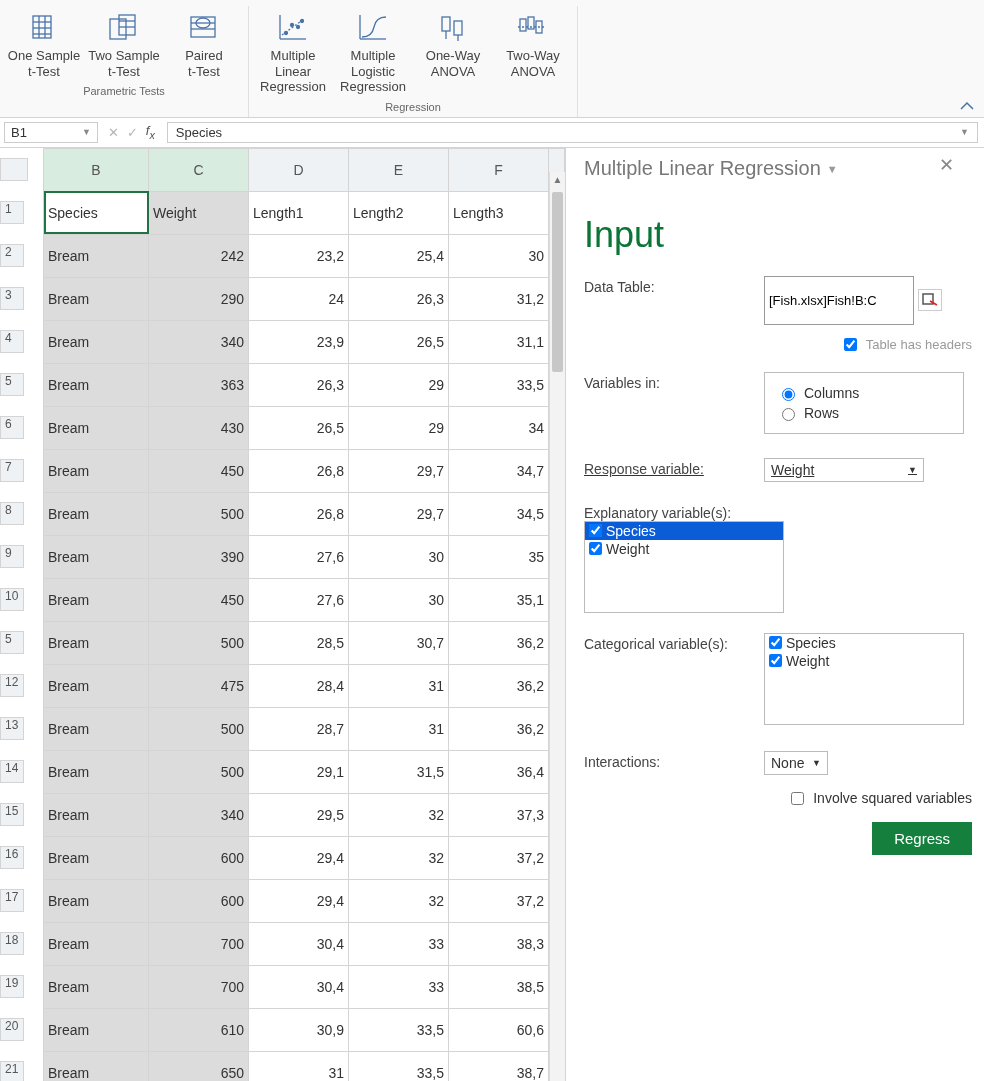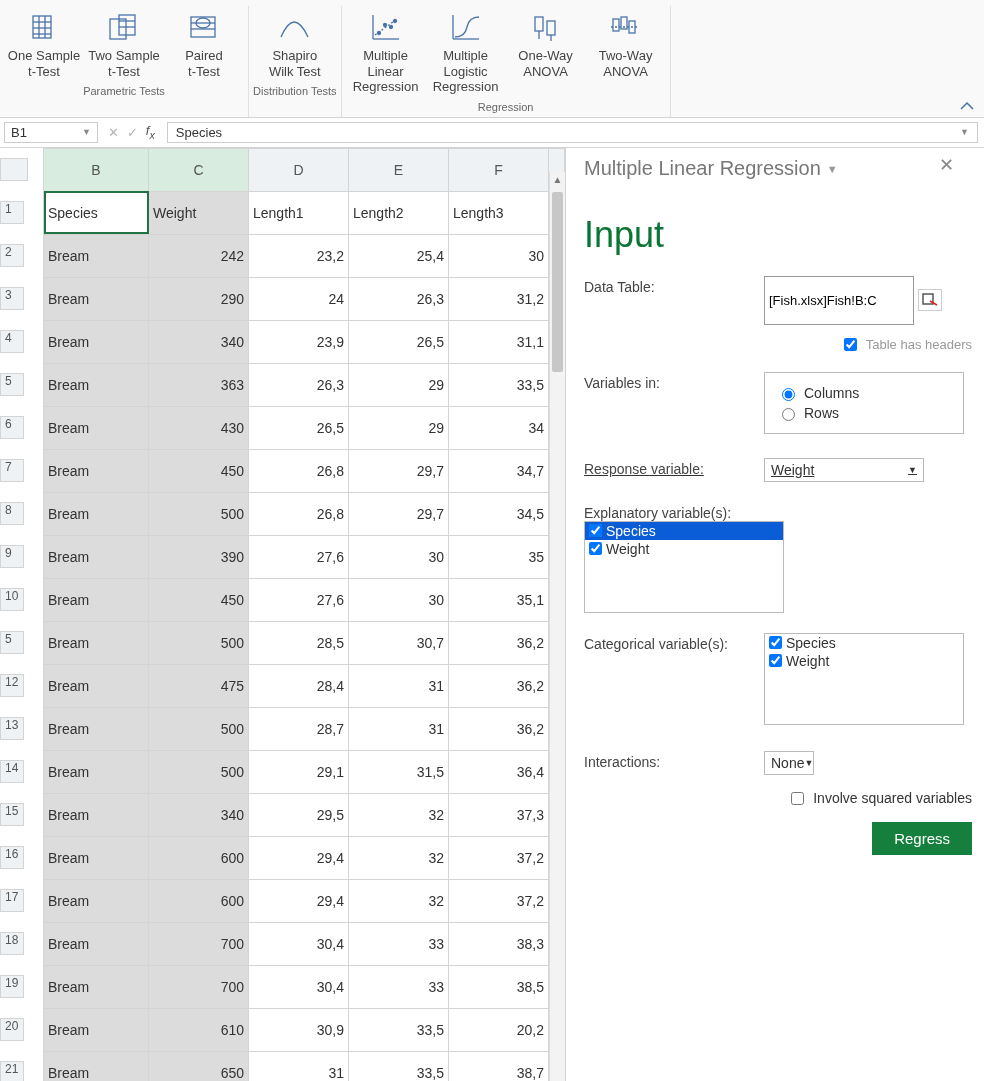--- a/index.html
+++ b/index.html
@@ -39,21 +39,21 @@
 .row { display:flex; align-items:flex-start; margin: 10px 0;}
 .lbl { width: 180px; color:#444; padding-top:3px; font-size:14px;}
 .ctrl { flex:1; }
 .txtfield { display:flex; align-items:center; }
 .txtfield input{ width: 150px; border:1px solid #999; padding:16px 4px; font-size:13px;}
 .picker-btn{ width:24px; height:22px; margin-left:4px; border:1px solid #ccc; display:flex;align-items:center;justify-content:center; cursor:pointer; background:#fff;}
 .check-line{ display:flex; align-items:center; justify-content:flex-end; gap:6px; color: #9a9a9a; font-size:13px; margin:6px 0 18px 0;}
 .radiobox { border:1px solid #bbb; padding:8px 12px; width:200px;}
 .rad-line{ display:flex; align-items:center; gap:6px; font-size:14px; margin:4px 0;}
 .dd { border:1px solid #bbb; width:160px; padding:3px 6px; font-size:14px; display:flex; justify-content:space-between; align-items:center; background:#fff;}
-.dd.small{ width:50px;}
+.dd.small{ width:64px;}
 .listbox { border:1px solid #bbb; width:200px; height:92px; font-size:14px; overflow:hidden;}
 .lb-item{ display:flex; align-items:center; gap:4px; padding:1px 4px;}
 .lb-item input{ margin:0;}
 .lb-item.selected{ background:#0a5dd7; color:#fff;}
 .chk-right{ display:flex; align-items:center; justify-content:flex-end; gap:6px; font-size:14px; margin:14px 0;}
 .regress-btn{ background:#15803d; color:#fff; padding:8px 22px; font-size:15px; border:none; float:right; cursor:pointer;}
 svg{stroke:#4a73a8;}
 </style>
 </head>
 <body>
@@ -95,34 +95,20 @@
                 <line x1="4" y1="10" x2="28" y2="10"></line>
                 <line x1="4" y1="16" x2="28" y2="16"></line>
                 <ellipse cx="16" cy="10" rx="7" ry="5"></ellipse>
               </svg>
             </div>
             <div>Paired</div>
             <div>t-Test</div>
           </div>
         </div>
         <div class="rgroup-title">Parametric Tests</div>
-      </div>
-      <div class="rgroup">
-        <div class="rgroup-inner">
-          <div class="rbtn">
-            <div class="ricon">
-              <svg width="34" height="30" fill="none" stroke-width="1.3">
-                <path d="M3 24 Q16 -6 30 24"></path>
-              </svg>
-            </div>
-            <div>Shapiro</div>
-            <div>Wilk Test</div>
-          </div>
-        </div>
-        <div class="rgroup-title">Distribution Tests</div>
       </div>
       <div class="rgroup">
         <div class="rgroup-inner">
           <div class="rbtn">
             <div class="ricon">
               <svg width="34" height="30" fill="none" stroke-width="1.3">
                 <line x1="4" y1="26" x2="4" y2="2"></line>
                 <line x1="4" y1="26" x2="30" y2="26"></line>
                 <line x1="6" y1="22" x2="28" y2="6" stroke-dasharray="2 2"></line>
                 <circle cx="10" cy="20" r="1.5" fill="#4a73a8"></circle>
@@ -379,21 +365,21 @@
             <td class="numcell">33</td>
             <td class="numcell">38,5</td>
             <td></td>
           </tr>
           <tr>
             <th class="row">20</th>
             <td class="txtcell sel">Bream</td>
             <td class="numcell sel">610</td>
             <td class="numcell">30,9</td>
             <td class="numcell">33,5</td>
-            <td class="numcell">20,2</td>
+            <td class="numcell">60,6</td>
             <td></td>
           </tr>
           <tr>
             <th class="row">21</th>
             <td class="txtcell sel">Bream</td>
             <td class="numcell sel">650</td>
             <td class="numcell">31</td>
             <td class="numcell">33,5</td>
             <td class="numcell">38,7</td>
             <td></td>

